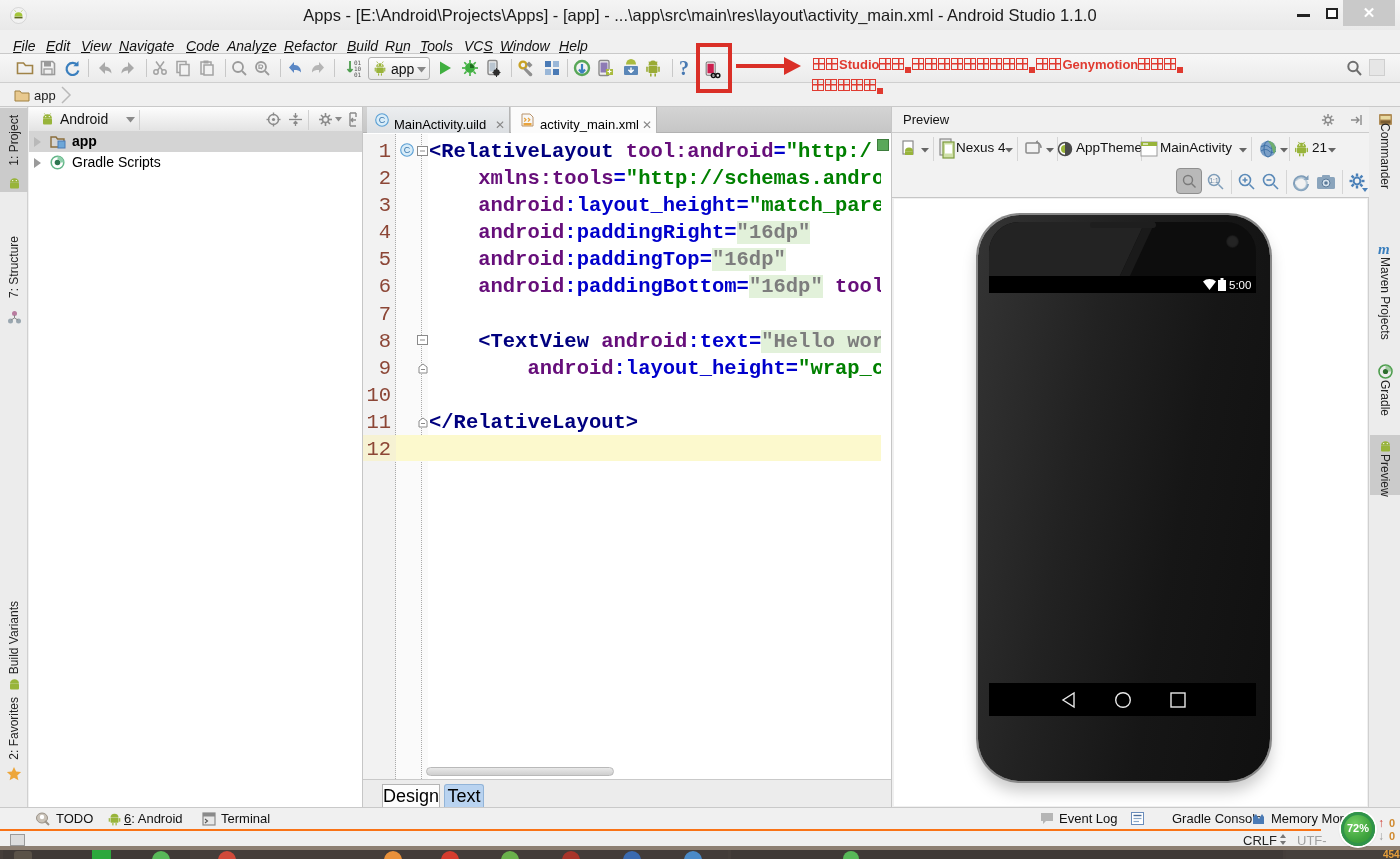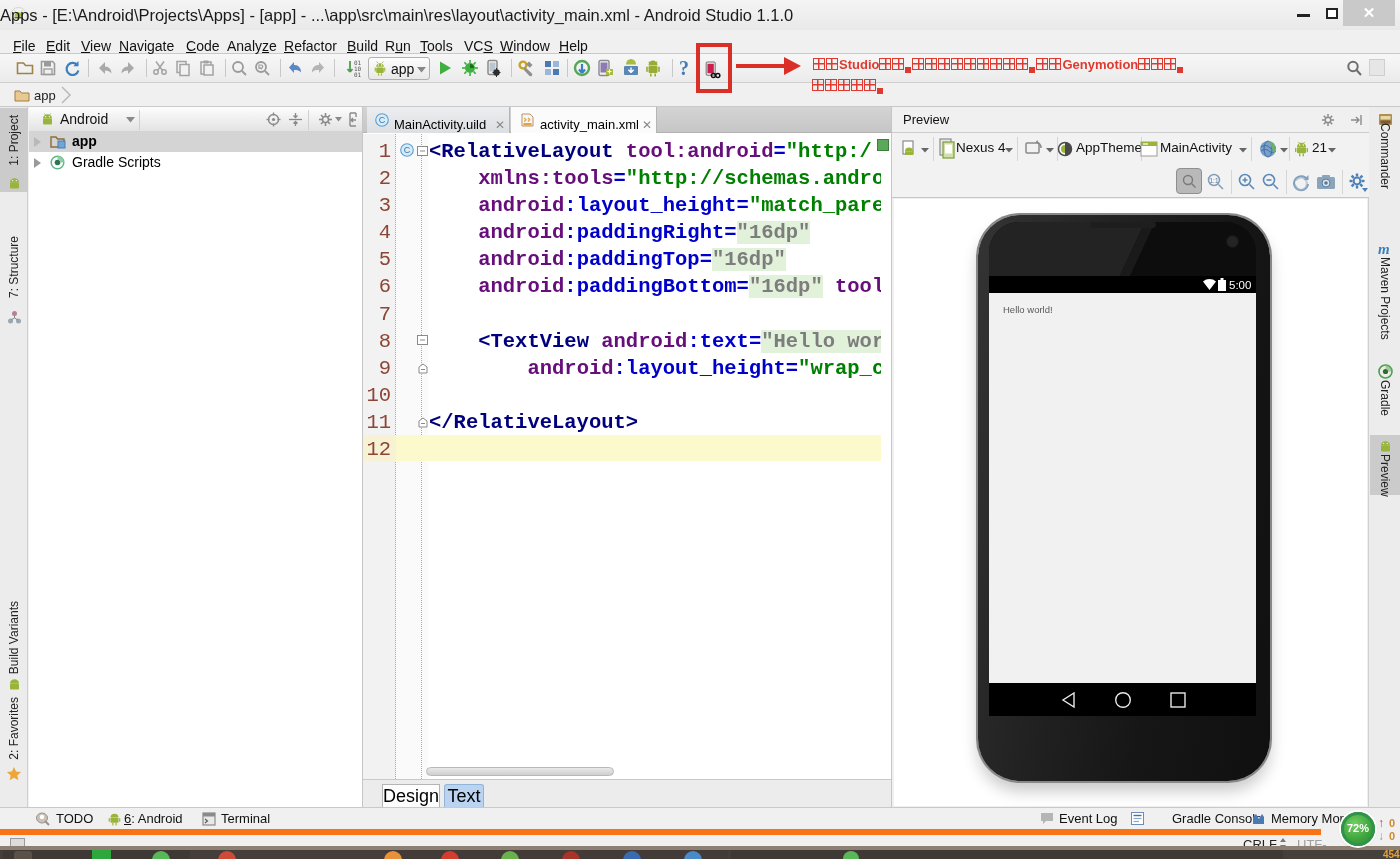--- a/index.html
+++ b/index.html
@@ -1,26 +1,26 @@
 <!DOCTYPE html>
 <html><head><meta charset="utf-8">
 <style>
   * { margin:0; padding:0; box-sizing:border-box; }
   html,body { width:1400px; height:859px; overflow:hidden; }
   body { font-family:"Liberation Sans", sans-serif; background:#f0f0f0; position:relative; }
   .abs { position:absolute; }
   
   #titlebar { position:absolute; left:0; top:0; width:1400px; height:30px;
     background:linear-gradient(#f4f4f4,#e9e9e9); }
-  #title-text { position:absolute; left:0; right:0; top:6px; 
+  #title-text { position:absolute; left:0; right:0; top:6px; text-align:center;
     font-size:16.5px; color:#1a1a1a; }
   
   #menubar { position:absolute; left:0; top:30px; width:1400px; height:24px;
     background:#f0f0f0; border-bottom:1px solid #c9c9c9; font-size:14px; color:#111; }
-  #menubar span.mi { position:absolute; top:8px; }
+  #menubar span.mi { position:absolute; top:8px;font-style:italic; }
   #menubar u { text-decoration:underline; }
   
   #toolbar { position:absolute; left:0; top:54px; width:1400px; height:29px;
     background:linear-gradient(#f7f7f7,#ebebeb); border-bottom:1px solid #cfcfcf; }
   .tbi { position:absolute; top:5px; width:18px; height:18px; }
   .tsep { position:absolute; top:5px; width:1px; height:18px; background:#c8c8c8; }
   
   #crumbs { position:absolute; left:0; top:84px; width:1400px; height:23px; background:#f0f0f0;
     border-bottom:1px solid #c9c9c9; font-size:13px; color:#222; }
   
@@ -51,21 +51,21 @@
   #preview { position:absolute; left:891px; top:107px; width:477px; height:700px; background:#f0f0f0; border-left:1px solid #c6c6c6; }
   #pv-head { position:absolute; left:0; top:0; width:477px; height:26px; background:#f0f0f0;
     border-bottom:1px solid #cccccc; font-size:13px; color:#111; }
   #pv-tb1 { position:absolute; left:0; top:26px; width:477px; height:33px; background:#f2f2f2; font-size:13.5px; color:#111; }
   #pv-tb2 { position:absolute; left:0; top:59px; width:477px; height:32px; background:#f2f2f2; border-bottom:1px solid #c6c6c6; }
   #canvas { position:absolute; left:2px; top:92px; width:473px; height:607px; background:#fff; }
   
   #toolwin { position:absolute; left:0; top:807px; width:1400px; height:22px; background:#f0f0f0;
     border-top:1px solid #c9c9c9; font-size:13px; color:#111; }
   #statusbar { position:absolute; left:0; top:829px; width:1321px; height:17px; background:#f0f0f0;
-    border-top:6px solid #f97316; font-size:13px; color:#333; }
+    border-top:2px solid #f97316; font-size:13px; color:#333; }
   #taskbar { position:absolute; left:0; top:846px; width:1400px; height:13px; background:#453e3a;
     border-top:2px solid #8d7f72; }
   
   .cjk { display:inline-block; width:12px; height:12px; margin:0 1px 0 0; position:relative; top:1px;
     border:1.5px solid #e03a30;
     background:
       linear-gradient(#e03a30,#e03a30) 0 50%/100% 1.5px no-repeat,
       linear-gradient(#e03a30,#e03a30) 50% 0/1.5px 100% no-repeat; }
   .cjk.sm { width:6px; height:6px; top:4px; background:#e03a30; border:none; }
 </style></head>
@@ -689,23 +689,20 @@
       <div class="abs" style="left:11px;top:61px;width:267px;height:17px;background:#000">
         <svg class="abs" style="left:214px;top:3px" width="13" height="11" viewBox="0 0 13 11">
             <path d="M0 2.5L6.5 11 13 2.5A10 10 0 0 0 0 2.5z" fill="#fff"></path>
           </svg>
         <svg class="abs" style="left:229px;top:2px" width="8" height="13" viewBox="0 0 8 13">
             <path d="M0 2h2.5V0h3v2H8v11H0z" fill="#fff"></path>
           </svg>
         <span class="abs" style="left:240px;top:3px;color:#fff;font-size:11.5px;font-weight:normal">5:00</span>
       </div>
 
-      <div class="abs" style="left:11px;top:78px;width:267px;height:390px;background:#f1f1f1">
-        <span class="abs" style="left:14px;top:11px;font-size:9.5px;color:#5a5a5a">Hello world!</span>
-      </div>
 
       <div class="abs" style="left:11px;top:468px;width:267px;height:33px;background:#000">
         <svg class="abs" style="left:71px;top:8px" width="18" height="18" viewBox="0 0 18 18">
             <path d="M14 2v14L3 9z" fill="none" stroke="#e8e8e8" stroke-width="1.4"></path>
           </svg>
         <svg class="abs" style="left:125px;top:8px" width="18" height="18" viewBox="0 0 18 18">
             <circle cx="9" cy="9" r="7.3" fill="none" stroke="#e8e8e8" stroke-width="1.4"></circle>
           </svg>
         <svg class="abs" style="left:180px;top:8px" width="18" height="18" viewBox="0 0 18 18">
             <rect x="2" y="2" width="14" height="14" fill="none" stroke="#e8e8e8" stroke-width="1.4"></rect>

